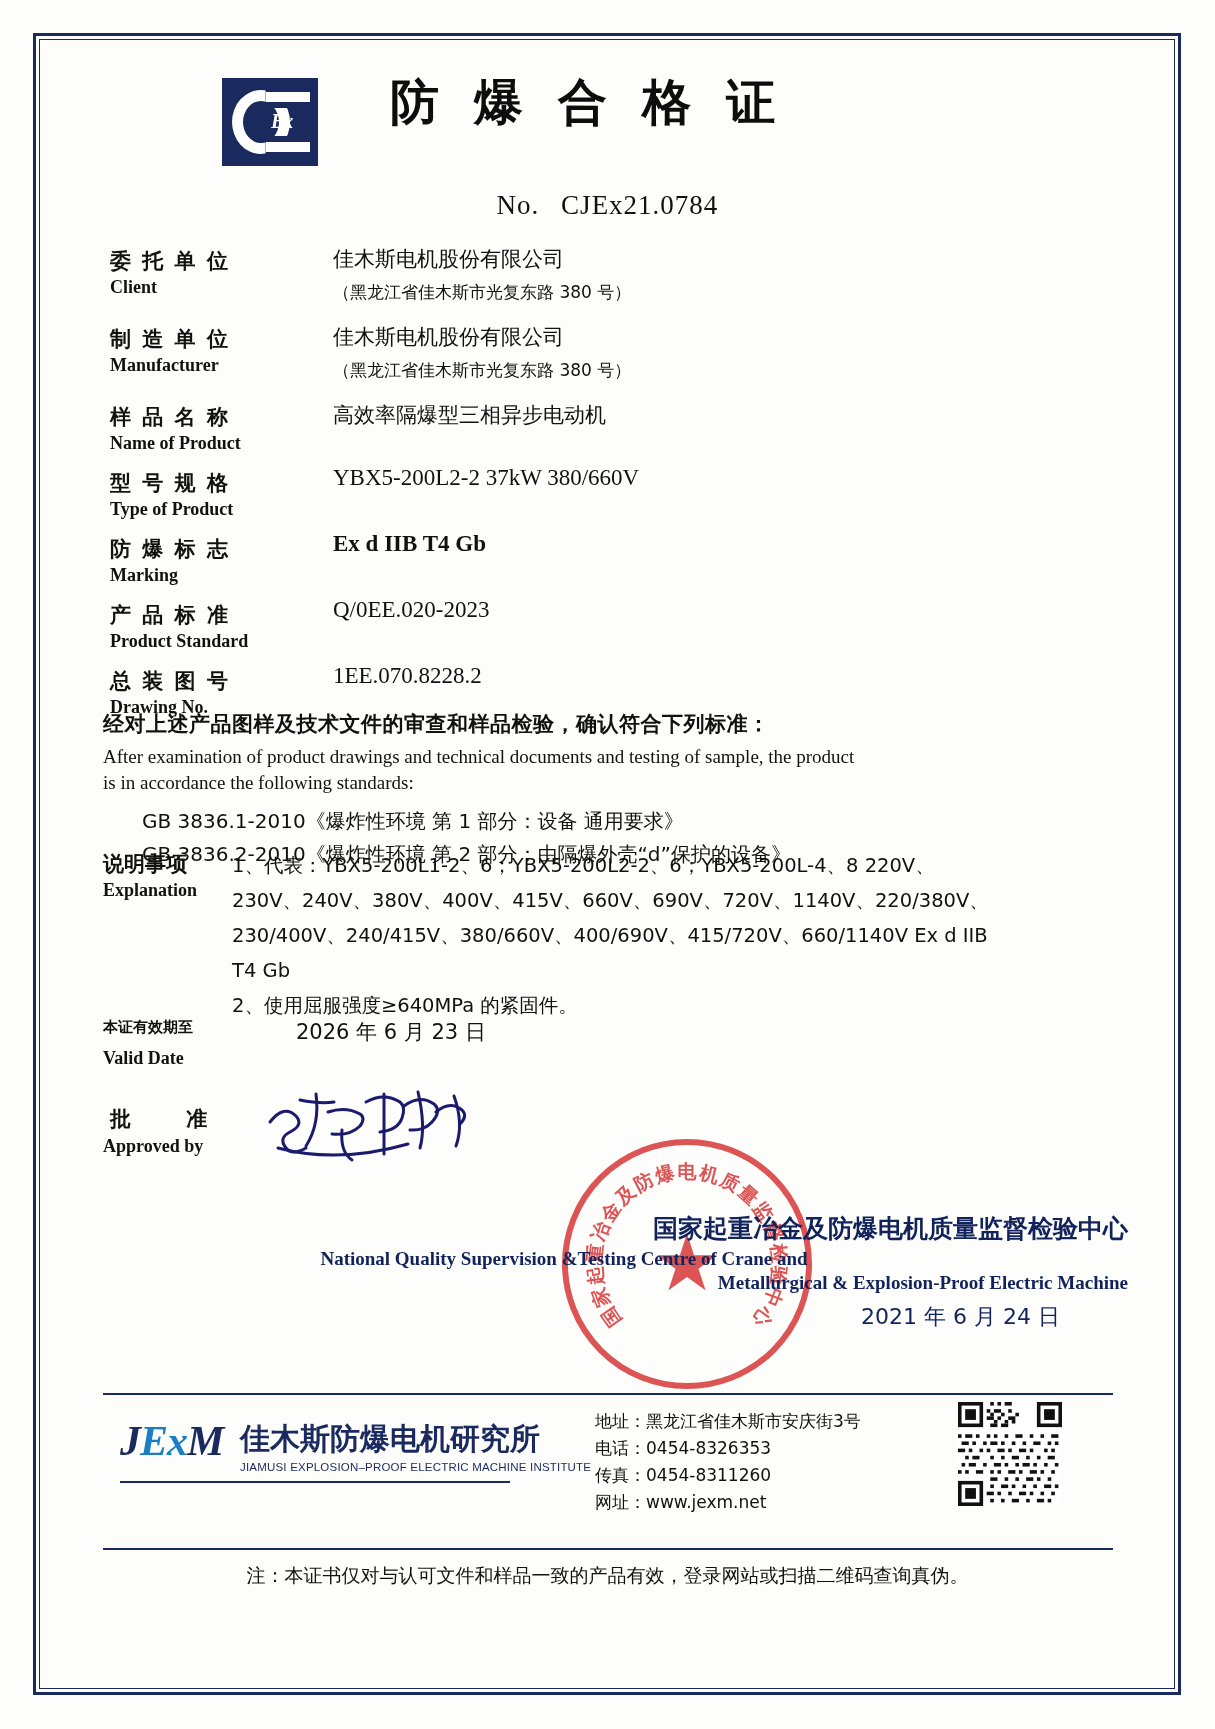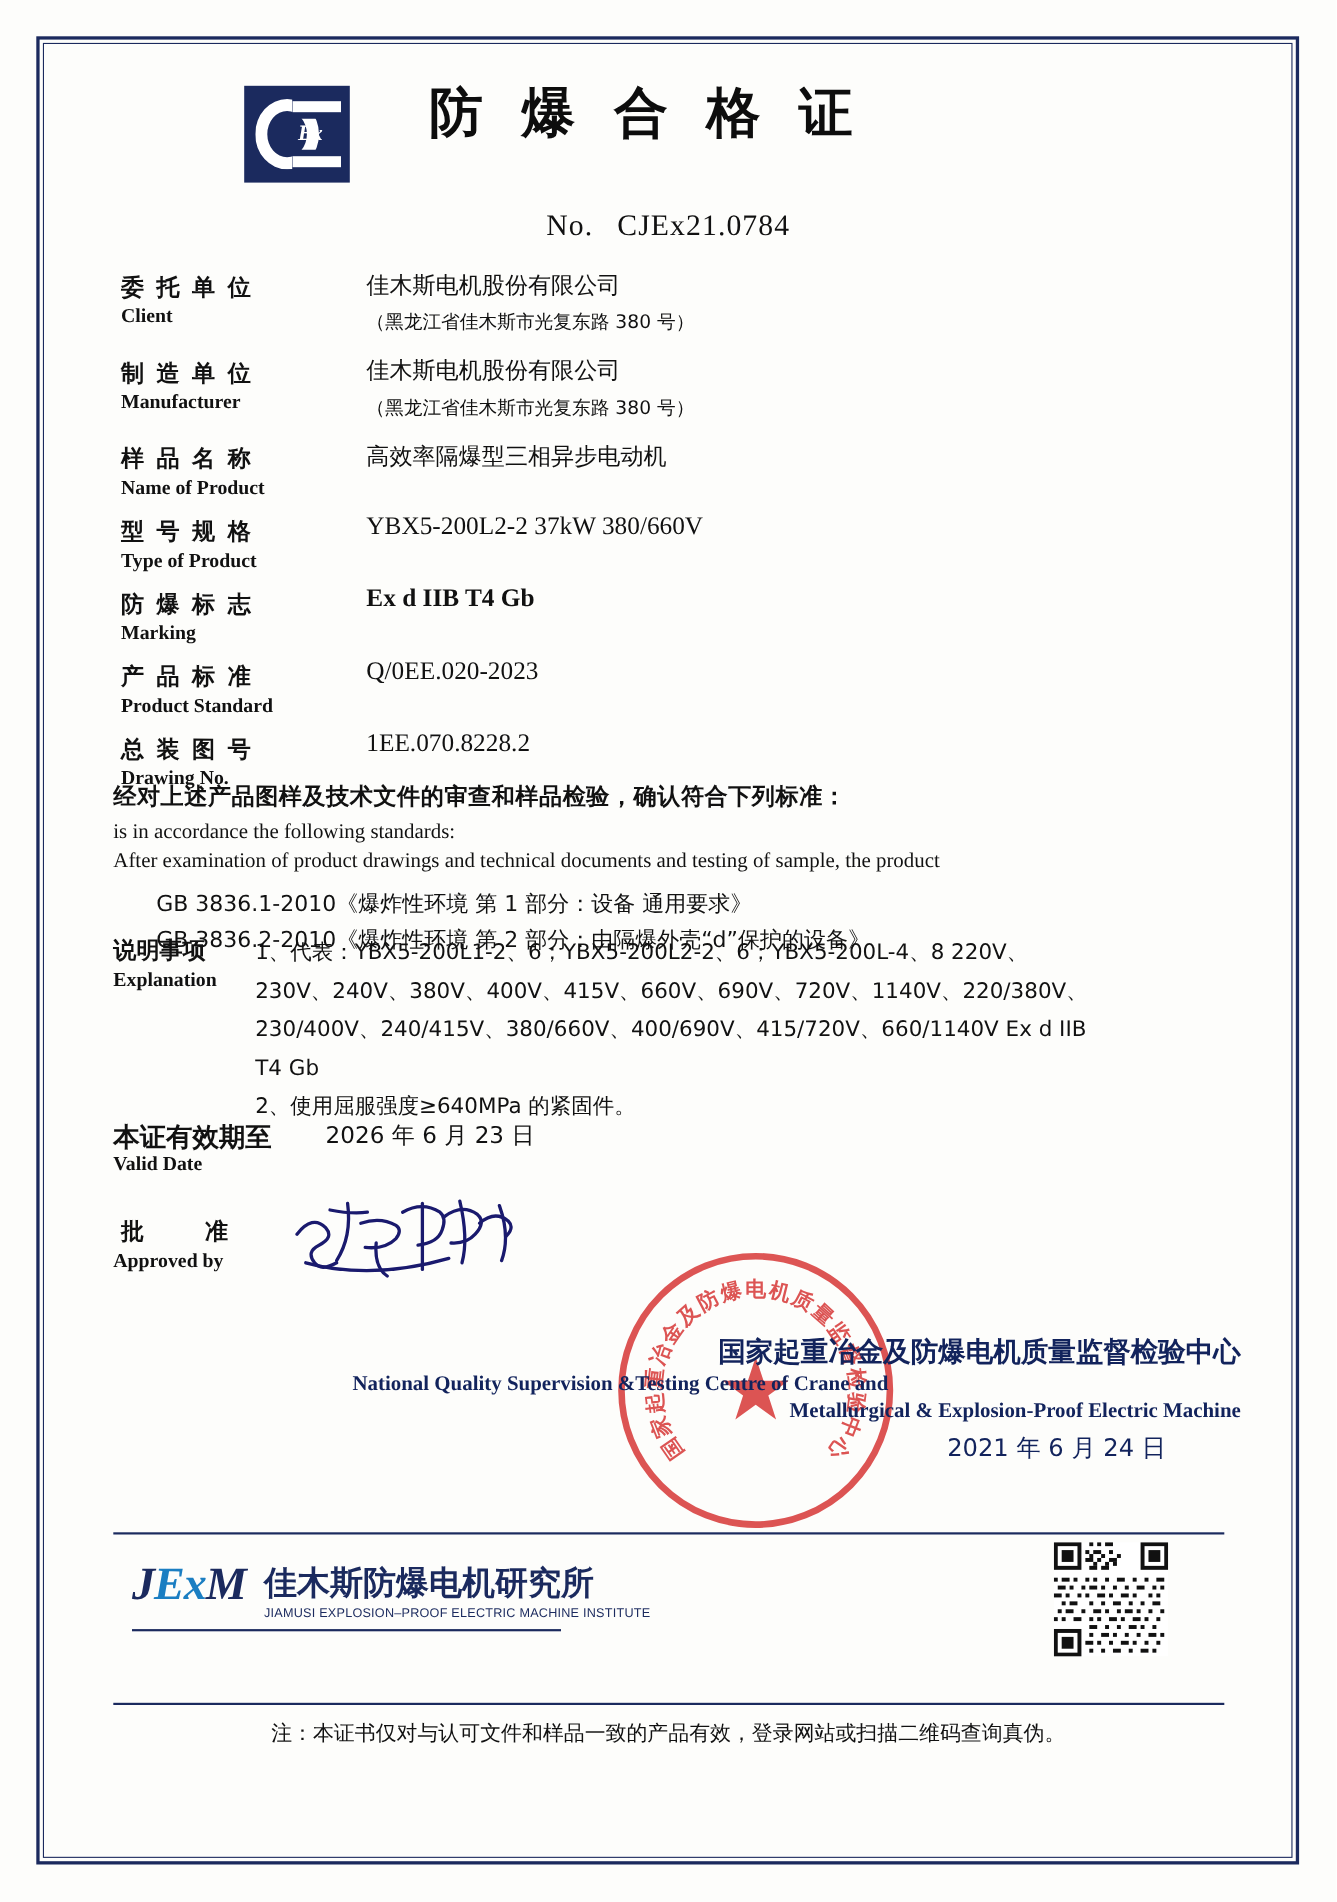--- a/index.html
+++ b/index.html
@@ -221,21 +221,21 @@
     line-height: 35px;
   }
   .expl-body .l2 { text-indent: 0; }
 
   
   .valid-cn {
     position: absolute;
     left: 103px; top: 1018px;
     font-family: "DejaVu Sans", sans-serif;
     font-weight: bold;
-    font-size: 24px;
+    font-size: 15px;
     white-space: nowrap;
   }
   .valid-en {
     position: absolute;
     left: 103px; top: 1048px;
     font-family: "Liberation Serif", serif;
     font-weight: bold;
     font-size: 18px;
     white-space: nowrap;
   }
@@ -487,22 +487,22 @@
       <div class="lbl-cn" style="top:4px">总 装 图 号</div>
       <div class="lbl-en" style="top:34px">Drawing No.</div>
       <div class="val-serif" style="top:0px">1EE.070.8228.2</div>
     </div>
 
   </div>
 
   <div class="statement">
     <div class="st-cn">经对上述产品图样及技术文件的审查和样品检验，确认符合下列标准：</div>
     <div class="st-en">
+      <div>After examination of product drawings and technical documents and testing of sample, the product</div>
       <div>is in accordance the following standards:</div>
-      <div>After examination of product drawings and technical documents and testing of sample, the product</div>
     </div>
     <div class="std-list">
       <div>GB 3836.1-2010《爆炸性环境 第 1 部分：设备 通用要求》</div>
       <div>GB 3836.2-2010《爆炸性环境 第 2 部分：由隔爆外壳“d”保护的设备》</div>
     </div>
   </div>
 
   <div class="expl-label-cn">说明事项</div>
   <div class="expl-label-en">Explanation</div>
   <div class="expl-body">
@@ -568,20 +568,34 @@
 
   <div class="footer-rule"></div>
 
   <div class="inst-logo">
     <div class="inst-jexm">J<span class="x">Ex</span>M</div>
     <div class="inst-cn">佳木斯防爆电机研究所</div>
     <div class="inst-en">JIAMUSI EXPLOSION–PROOF ELECTRIC MACHINE INSTITUTE</div>
     <div class="inst-underline"></div>
   </div>
 
+  <div class="contact">
+    <div>
+      <span class="k">地址：</span><span>黑龙江省佳木斯市安庆街3号</span>
+    </div>
+    <div>
+      <span class="k">电话：</span><span>0454-8326353</span>
+    </div>
+    <div>
+      <span class="k">传真：</span><span>0454-8311260</span>
+    </div>
+    <div>
+      <span class="k">网址：</span><span>www.jexm.net</span>
+    </div>
+  </div>
 
   <svg class="qr" viewBox="0 0 29 29">
     <rect width="29" height="29" fill="#ffffff"></rect>
     <g fill="#111111">
       <rect x="0" y="0" width="7" height="7"></rect>
         <rect x="1" y="1" width="5" height="5" fill="#fff"></rect>
         <rect x="2" y="2" width="3" height="3"></rect>
       <rect x="22" y="0" width="7" height="7"></rect>
         <rect x="23" y="1" width="5" height="5" fill="#fff"></rect>
         <rect x="24" y="2" width="3" height="3"></rect>

